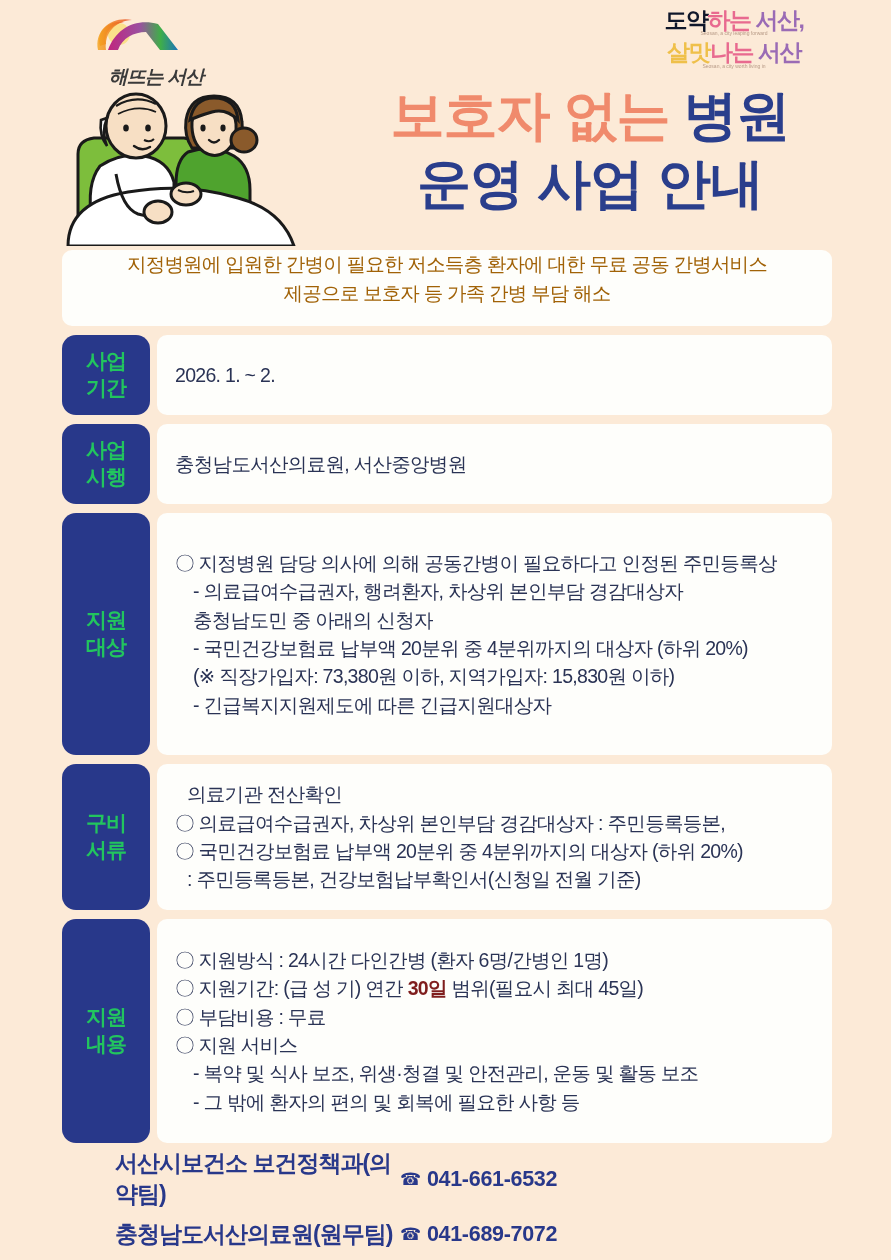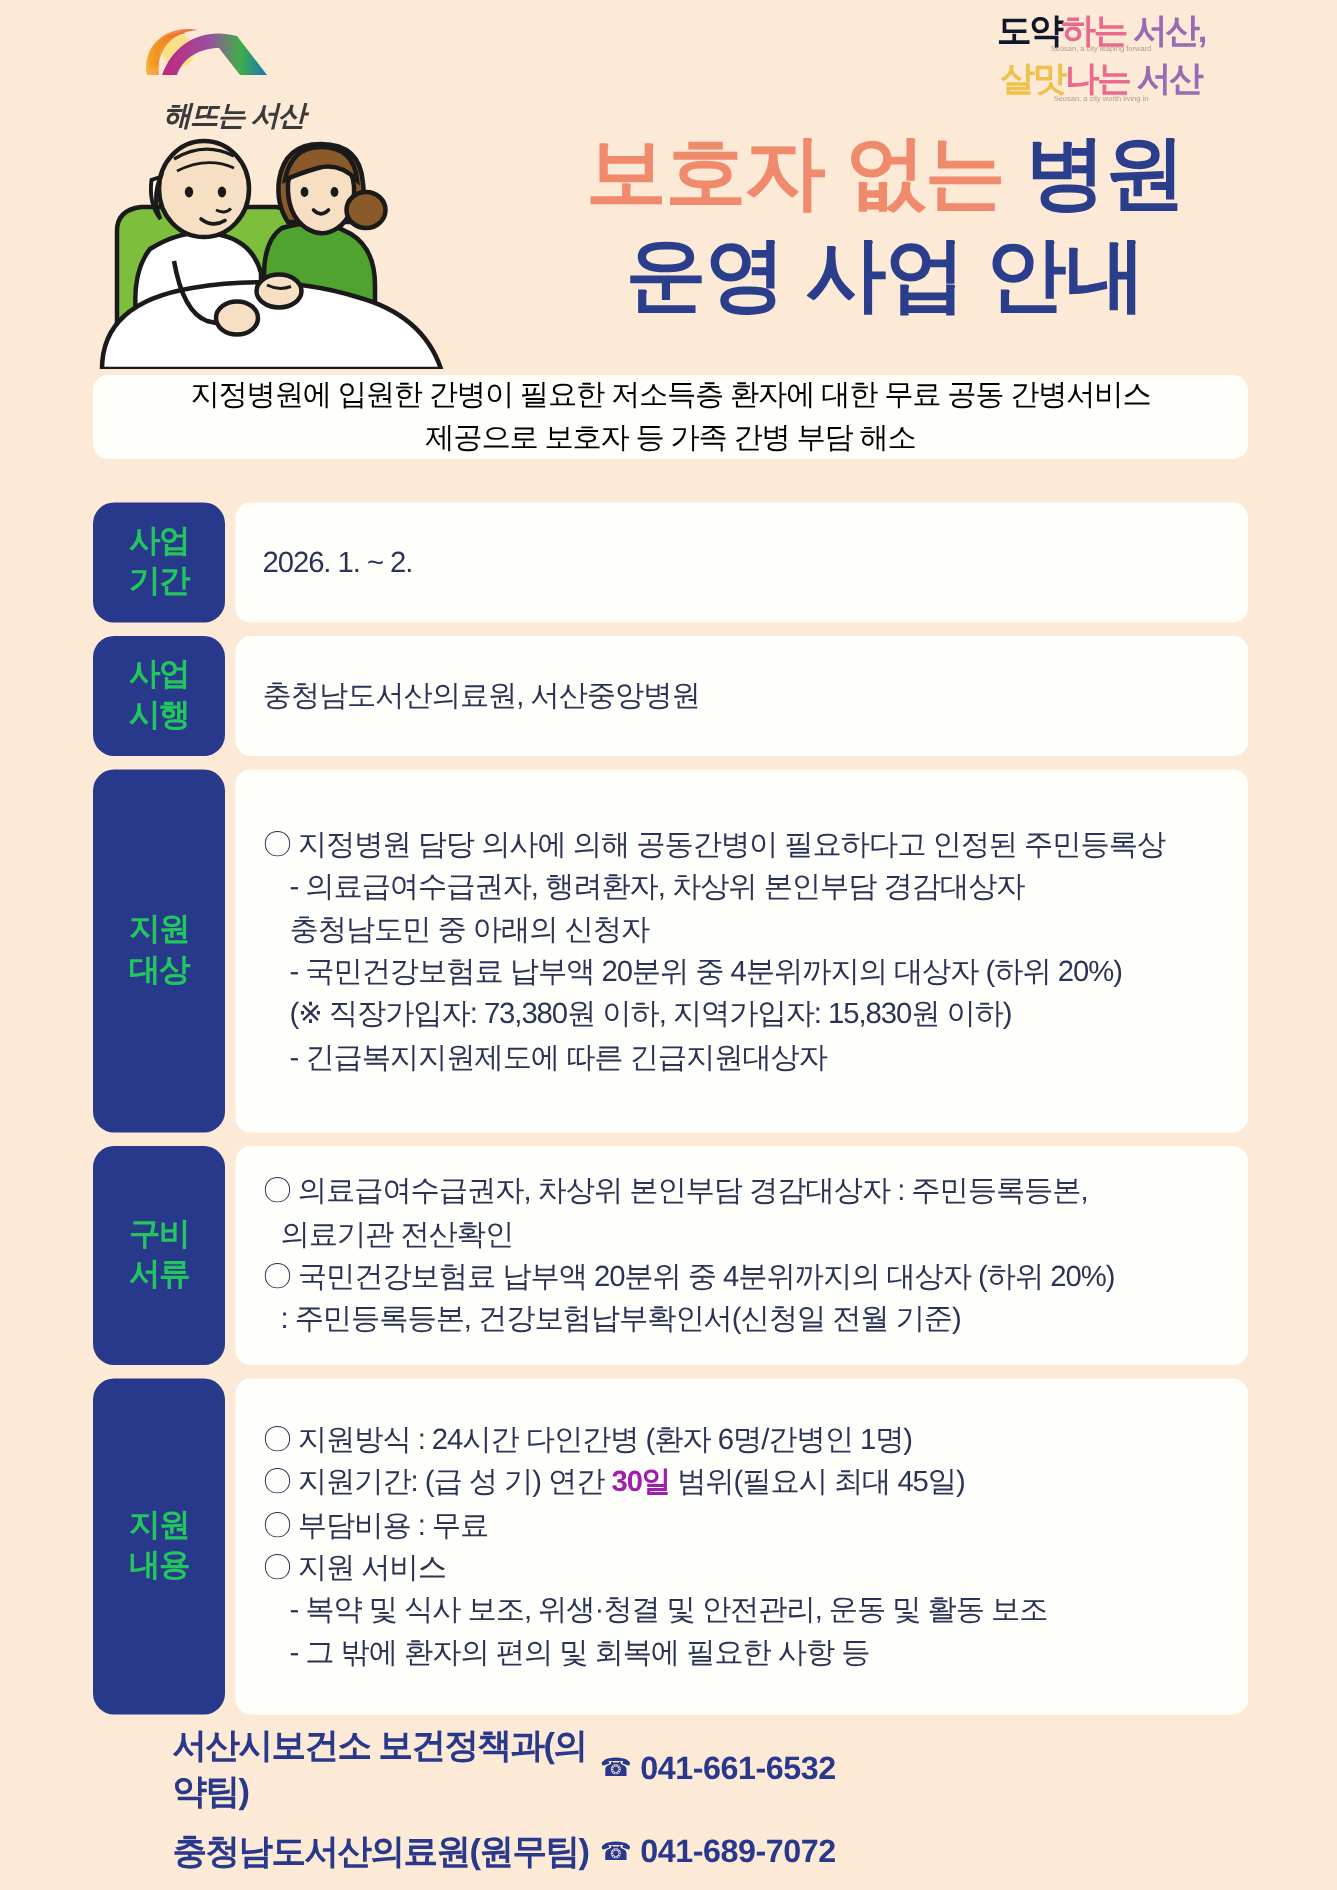--- a/index.html
+++ b/index.html
@@ -38,24 +38,24 @@
     position:absolute;left:330px;top:88px;width:520px;
     text-align:center;line-height:1.0;
   }
   .title .t1{font-size:54px;font-weight:bold;letter-spacing:-1px;white-space:nowrap;}
   .title .t2{font-size:54px;font-weight:bold;letter-spacing:-1px;white-space:nowrap;margin-top:14px;color:#2A3E8C;}
   .t-or{color:#F08A6C;}
   .t-nv{color:#2A3E8C;}
 
   
   .subtitle{
-    position:absolute;left:62px;top:250px;width:770px;height:56px;
+    position:absolute;left:62px;top:250px;width:770px;height:76px;
     background:#FEFEFB;border-radius:10px;
-    display:flex;flex-direction:column;align-items:center;justify-content:center;
-    color:#000000;font-size:19.5px;line-height:1.5;letter-spacing:-0.8px;
+    display:flex;flex-direction:column;align-items:center;
+    color:#a16207;font-size:19.5px;line-height:1.5;letter-spacing:-0.8px;
     box-sizing:border-box;
   }
 
   
   .row{position:absolute;left:62px;width:770px;display:flex;}
   .label{
     width:88px;flex:0 0 88px;
     background:#28388A;border-radius:14px;color:#22c55e;
     display:flex;flex-direction:column;align-items:center;justify-content:center;
     font-size:21px;font-weight:bold;line-height:1.28;letter-spacing:-1px;
@@ -64,21 +64,21 @@
     flex:1;margin-left:7px;background:#FEFEFB;border-radius:10px;
     color:#2A3355;font-size:19.5px;letter-spacing:-0.7px;
     display:flex;flex-direction:column;justify-content:center;
     padding:0 14px 0 18px;box-sizing:border-box;
   }
   .content .ln{line-height:1.45;white-space:nowrap;}
   .content.mid{justify-content:center;}
   .ind1{padding-left:18px;}
   .ind2{padding-left:12px;}
   .bold{font-weight:normal;}
-  .red{color:#a21caf;font-weight:bold;}
+  .red{color:#7f1d1d;font-weight:bold;}
 
   
   #row-period   {top:335px;height:80px;}
   #row-operator {top:424px;height:80px;}
   #row-target   {top:513px;height:242px;}
   #row-docs     {top:764px;height:146px;}
   #row-support  {top:919px;height:224px;}
 
   
   .footer{position:absolute;left:0;top:1148px;width:891px;}
@@ -223,22 +223,22 @@
       <div class="ln ind1">- 긴급복지지원제도에 따른 긴급지원대상자</div>
     </div>
   </div>
 
   <div class="row" id="row-docs">
     <div class="label">
       <span>구비</span>
       <span>서류</span>
     </div>
     <div class="content">
+      <div class="ln ind2">의료기관 전산확인</div>
       <div class="ln">〇 의료급여수급권자, 차상위 본인부담 경감대상자 : 주민등록등본,</div>
-      <div class="ln ind2">의료기관 전산확인</div>
       <div class="ln">〇 국민건강보험료 납부액 20분위 중 4분위까지의 대상자 (하위 20%)</div>
       <div class="ln ind2">: 주민등록등본, 건강보험납부확인서(신청일 전월 기준)</div>
     </div>
   </div>
 
   <div class="row" id="row-support">
     <div class="label">
       <span>지원</span>
       <span>내용</span>
     </div>

